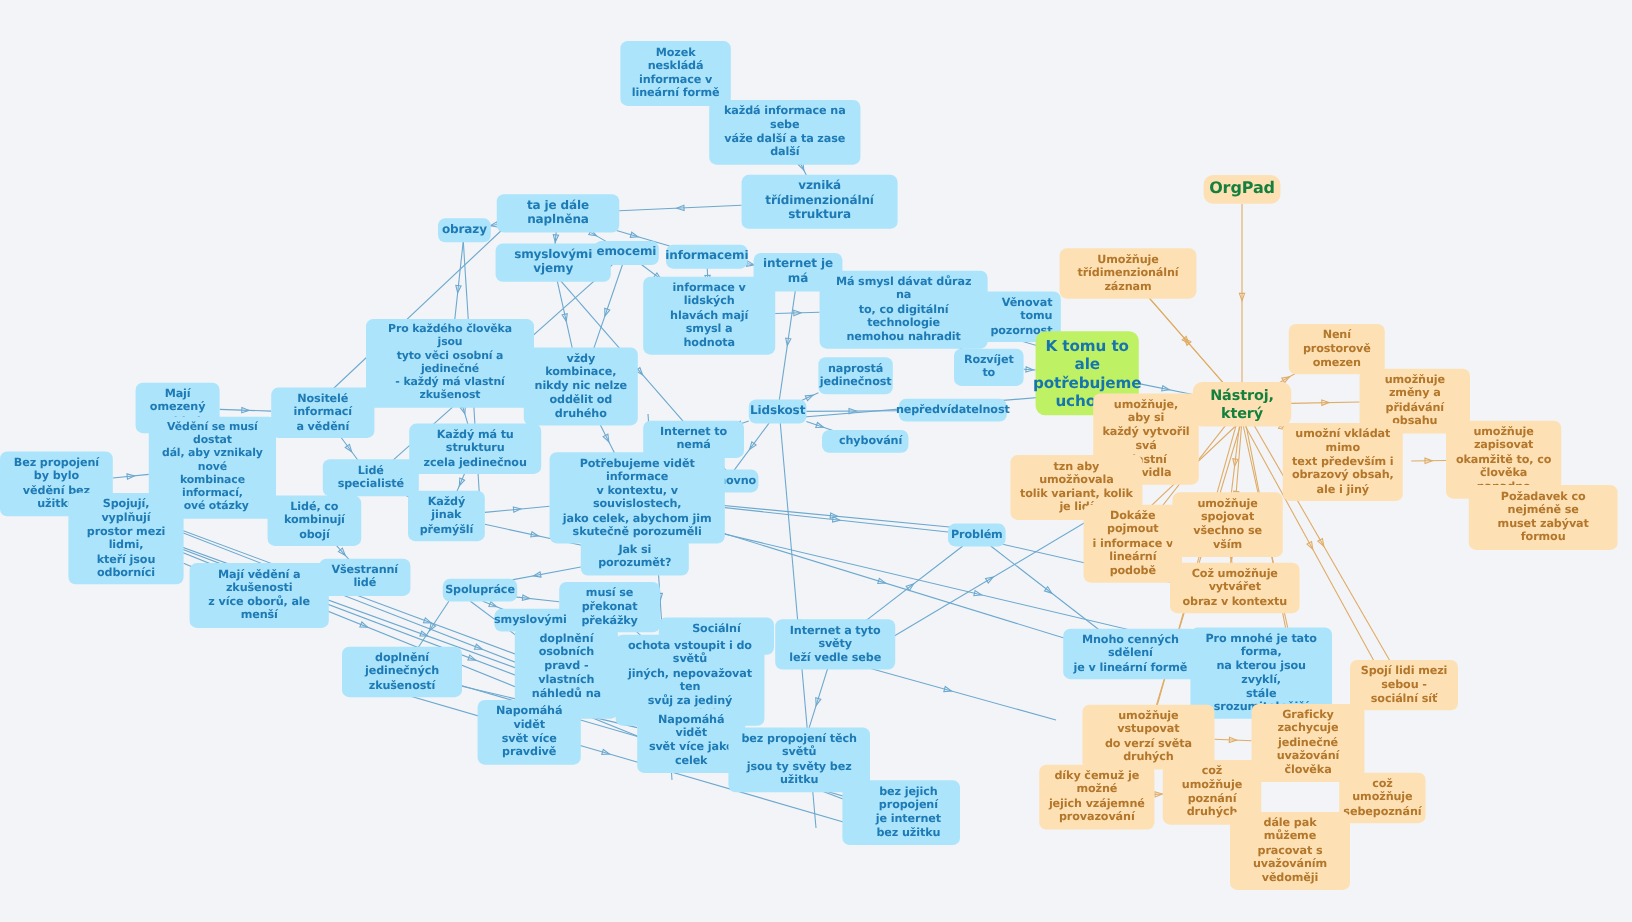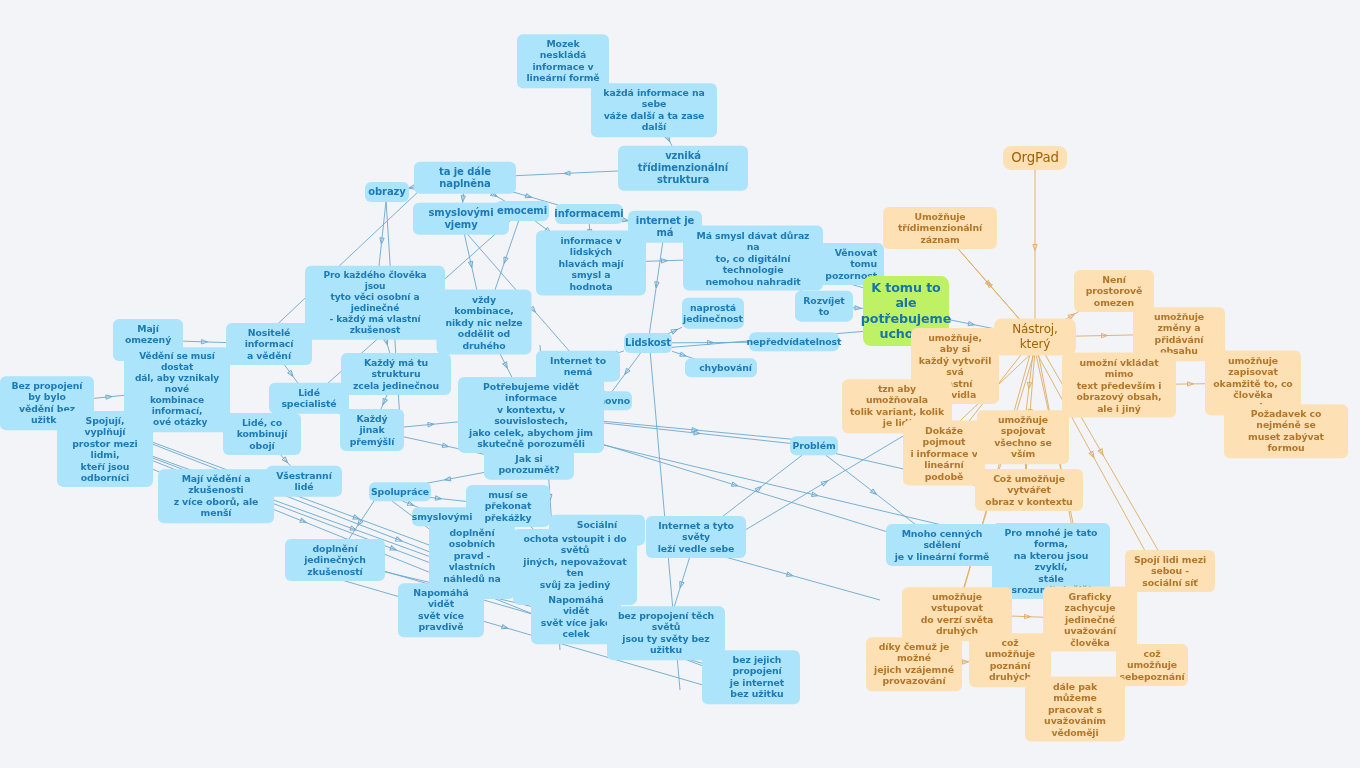--- a/index.html
+++ b/index.html
@@ -47,22 +47,22 @@
     font-weight: bold;
   }
   .node.big {
     background: #bef264;
     color: #1775ae;
     font-weight: bold;
     border-radius: 8px;
   }
   .node.bigorange {
     background: #fde1b5;
-    color: #a16207;
-    font-weight: normal;
+    color: #15803d;
+    font-weight: bold;
     border-radius: 8px;
   }
 </style>
 </head>
 <body>
 
 <div id="canvas">
   <svg id="edge-layer" viewBox="0 0 1360 768" width="1360" height="768">
       <line x1="47" y1="418" x2="660" y2="640" stroke="#6ba8cf" stroke-width="0.9"></line>
       <g transform="translate(353.5,529) rotate(19.90802364060554)">
@@ -560,21 +560,21 @@
 omezen</div>
       <div class="node orange" style="left: 1179px; top: 334px; width: 92px; min-height: 30px; font-size: 7pt;">umožňuje změny a
 přidávání obsahu</div>
       <div class="node bigorange" style="left: 1035px; top: 158px; width: 64px; min-height: 24px; font-size: 10pt;">OrgPad</div>
       <div class="node orange" style="left: 955px; top: 366px; width: 88px; min-height: 42px; font-size: 7pt;">umožňuje, aby si
 každý vytvořil svá
 vlastní pravidla</div>
       <div class="node orange" style="left: 1253px; top: 383px; width: 96px; min-height: 42px; font-size: 7pt;">umožňuje zapisovat
 okamžitě to, co
 člověka napadne</div>
-      <div class="node orange" style="left: 1119px; top: 385px; width: 114px; min-height: 42px; font-size: 7pt;">umožní vkládat mimo
+      <div class="node orange" style="left: 1119px; top: 385px; width: 100px; min-height: 42px; font-size: 7pt;">umožní vkládat mimo
 text především i
 obrazový obsah, ale i jiný</div>
       <div class="node orange" style="left: 1286px; top: 431px; width: 124px; min-height: 30px; font-size: 7pt;">Požadavek co nejméně se
 muset zabývat formou</div>
       <div class="node blue" style="left: 177px; top: 390px; width: 106px; min-height: 52px; font-size: 6.8pt;">Vědění se musí dostat
 dál, aby vznikaly nové
 kombinace informací,
 nové otázky</div>
       <div class="node blue" style="left: 396px; top: 374px; width: 110px; min-height: 30px; font-size: 7pt;">Každý má tu strukturu
 zcela jedinečnou</div>

